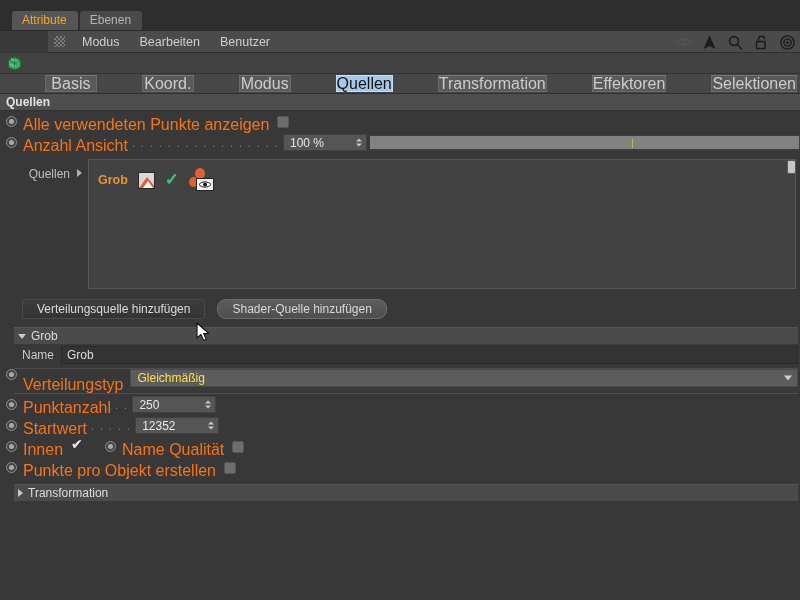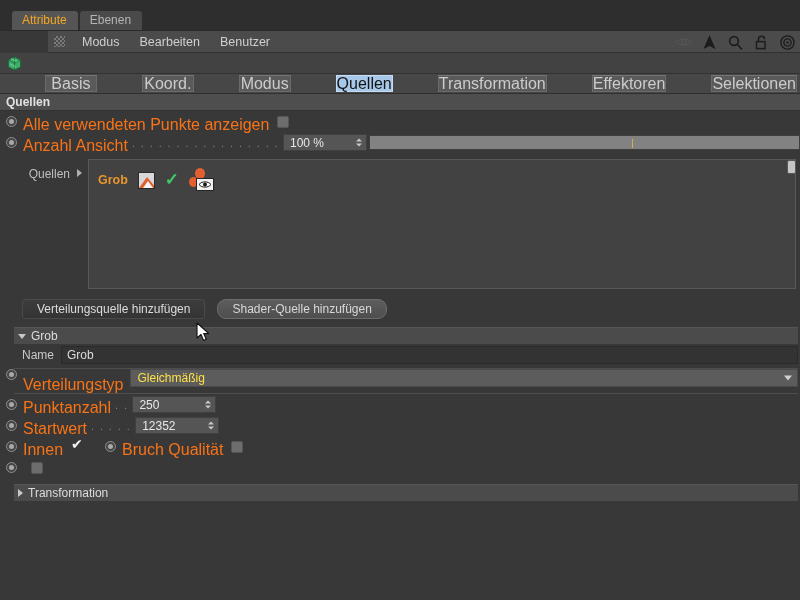--- a/index.html
+++ b/index.html
@@ -456,26 +456,27 @@
             <i class="dn"></i>
           </span>
       </span>
     </div>
 
     <div class="row">
       <span class="radio filled"></span>
       <span class="rlabel">Innen</span>
       <span class="chk checked"></span>
       <span class="radio filled" style="margin-left:22px"></span>
-      <span class="rlabel">Bruch Qualität</span>
+      <span class="rlabel">Name Qualität</span>
       <span class="chk"></span>
     </div>
 
     <div class="row">
       <span class="radio filled"></span>
+      <span class="rlabel">Punkte pro Objekt erstellen</span>
       <span class="chk"></span>
     </div>
 
     <div class="grouphdr" style="margin-top:6px">
       <span class="tri-right"></span>
       <span>Transformation</span>
     </div>
 
   </div>
 

